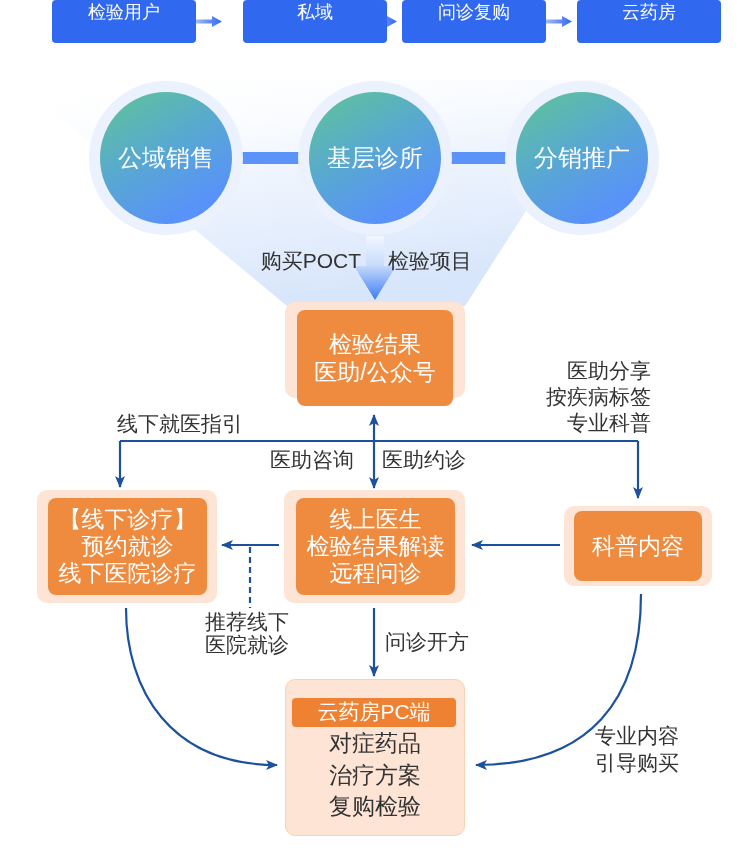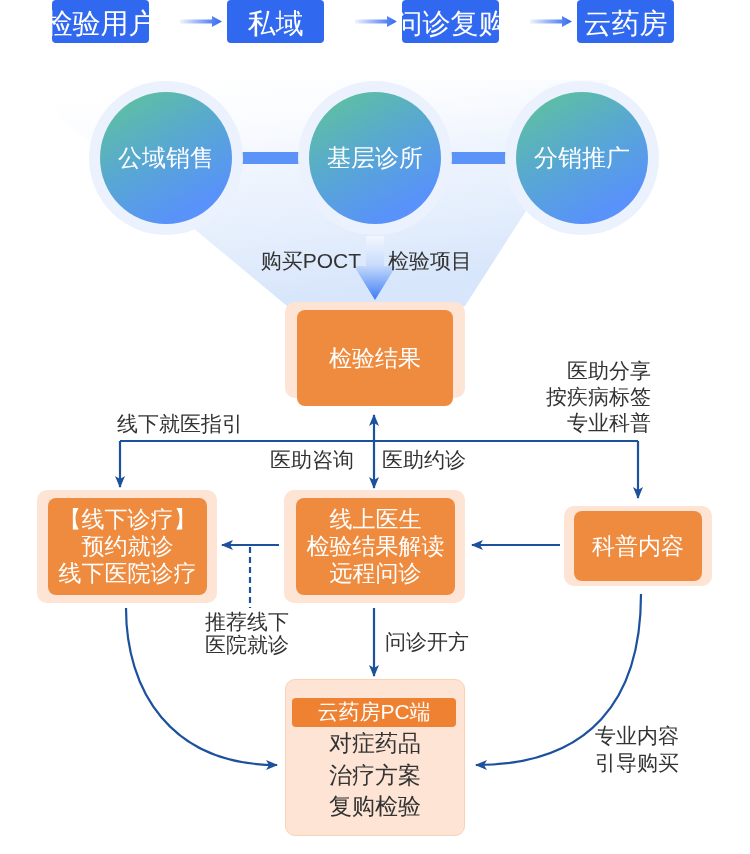--- a/index.html
+++ b/index.html
@@ -4,22 +4,22 @@
   <style>
     :root{
       --primary:#3068ef; --circle-start:#5ec0a0; --circle-end:#5892fa; --connector:#5b93f8;
       --node-orange:#ee8b3f; --node-pale:#fde4d5; --edge:#1c519d; --text:#333333;
       --ring:#ebf2fd; --header:#ef8132; --pale-border:#f8d2b3;
     }
     html,body{margin:0;padding:0;background:#ffffff;}
     #canvas{position:relative;width:750px;height:854px;overflow:hidden;background:#ffffff;
       font-family:"Liberation Sans","DejaVu Sans",sans-serif;}
     .layer{position:absolute;left:0;top:0;width:750px;height:854px;}
-    .step{position:absolute;top:0;width:97px;height:43px;background:var(--primary);border-radius:4px;
-      color:#fff;font-size:28px;display:flex;align-items:flex-end;justify-content:center;white-space:nowrap;}
+    .step{position:absolute;top:0;width:144px;height:43px;background:var(--primary);border-radius:4px;
+      color:#fff;font-size:18px;display:flex;align-items:flex-start;justify-content:center;white-space:nowrap;}
     .bar{position:absolute;top:152px;height:12px;background:var(--connector);}
     .circle-outer{position:absolute;top:81px;width:154px;height:154px;border-radius:50%;background:var(--ring);}
     .circle-inner{position:absolute;left:11px;top:11px;width:132px;height:132px;border-radius:50%;
       background:linear-gradient(150deg,var(--circle-start) 8%,#58a8d2 45%,var(--circle-end) 82%);
       color:#fff;font-size:24px;display:flex;align-items:center;justify-content:center;white-space:nowrap;}
     .node-outer{position:absolute;background:var(--node-pale);border-radius:10px;}
     .node-inner{position:absolute;background:var(--node-orange);border-radius:8px;color:#fff;font-size:23px;
       line-height:27px;display:flex;flex-direction:column;align-items:center;justify-content:center;white-space:nowrap;}
     .node-inner span{display:block;}
     .pharmacy{position:absolute;left:285px;top:679px;width:180px;height:157px;box-sizing:border-box;
@@ -53,21 +53,21 @@
     </defs>
     <polygon points="15,80 610,80 465,306 287,306" fill="url(#funnelGrad)"></polygon>
     <polygon points="180,19.5 212,19.5 212,16 222,21.5 212,27 212,23.5 180,23.5" fill="url(#topArrowGrad)"></polygon>
     <polygon points="355,19.5 387,19.5 387,16 397,21.5 387,27 387,23.5 355,23.5" fill="url(#topArrowGrad)"></polygon>
     <polygon points="530,19.5 562,19.5 562,16 572,21.5 562,27 562,23.5 530,23.5" fill="url(#topArrowGrad)"></polygon>
   </svg>
 
   <div class="step" style="left:52px">
       <span>检验用户</span>
     </div>
-  <div class="step" style="left:227px">
+  <div class="step" style="left:243px">
       <span>私域</span>
     </div>
   <div class="step" style="left:402px">
       <span>问诊复购</span>
     </div>
   <div class="step" style="left:577px">
       <span>云药房</span>
     </div>
 
   <div class="bar" style="left:240px;width:62px"></div>
@@ -112,20 +112,21 @@
     <path class="edge" d="M126,608 C126,690 170,765 277,765" marker-end="url(#ah)"></path>
     <path class="edge" d="M641,594 C641,700 590,765 476,765" marker-end="url(#ah)"></path>
   </svg>
 
   <div class="lbl" style="left:200px;top:248px;width:161px;text-align:right">购买POCT</div>
   <div class="lbl" style="left:388px;top:248px">检验项目</div>
 
   <div class="node-outer" style="left:285px;top:302px;width:180px;height:96px">
     <div class="node-inner" style="left:12px;top:8px;width:156px;height:96px;line-height:28px">
       <span>检验结果</span>
+      <span>医助/公众号</span>
     </div>
   </div>
 
   <div class="lbl" style="left:117px;top:411px">线下就医指引</div>
   <div class="lbl" style="left:262px;top:447px;width:100px;text-align:center">医助咨询</div>
   <div class="lbl" style="left:382px;top:447px">医助约诊</div>
   <div class="lbl" style="left:511px;top:358px;width:140px;text-align:right">
     <span>医助分享</span>
     <span>按疾病标签</span>
     <span>专业科普</span>

